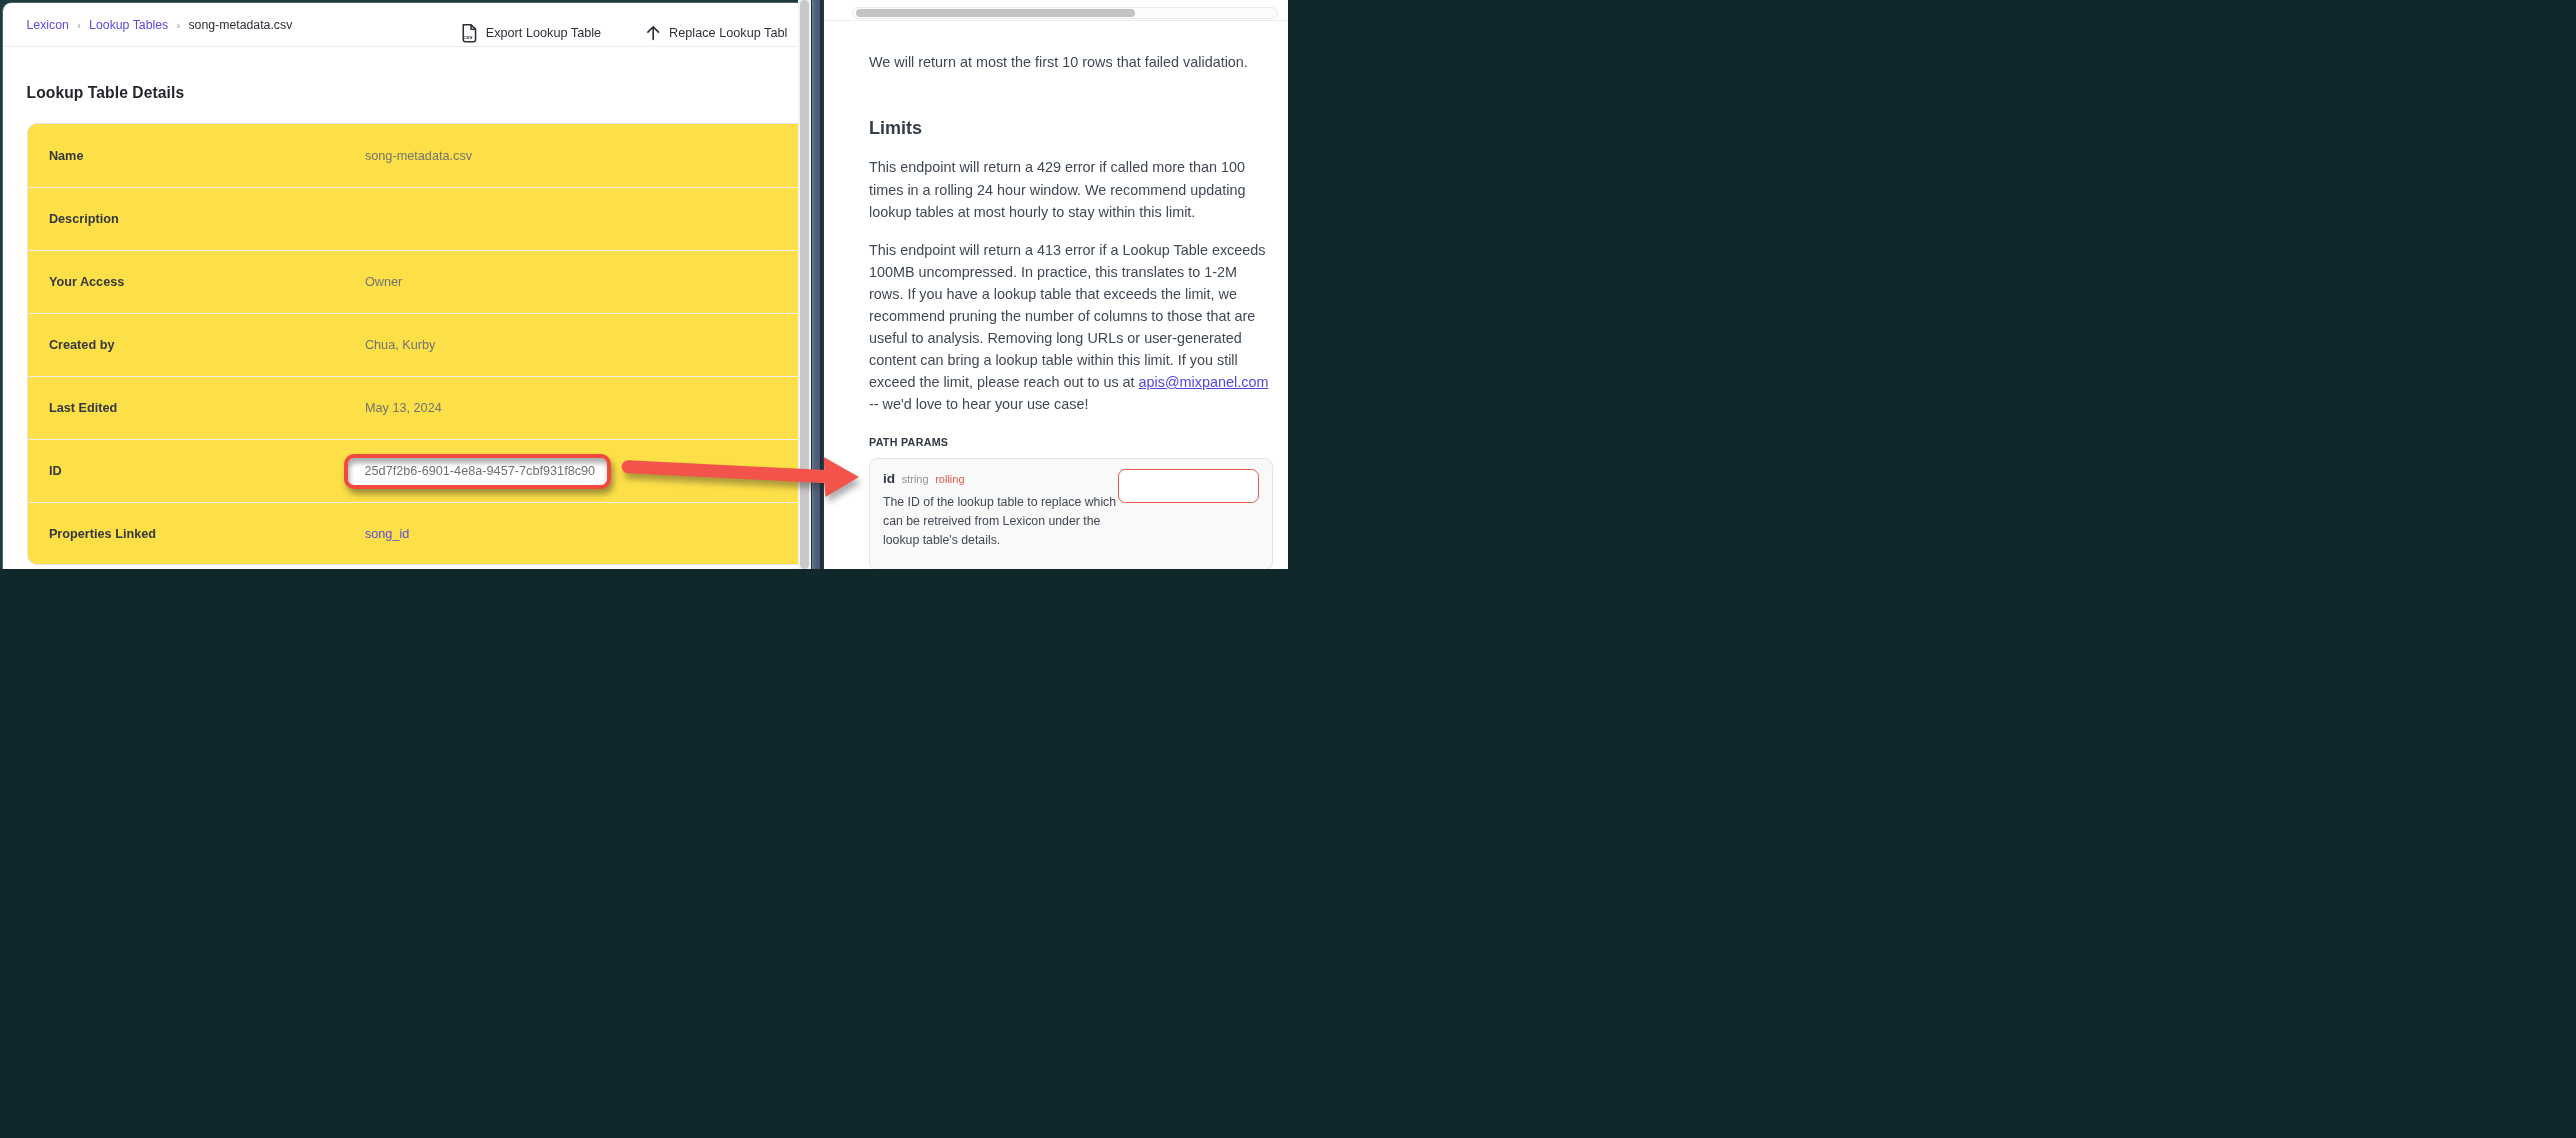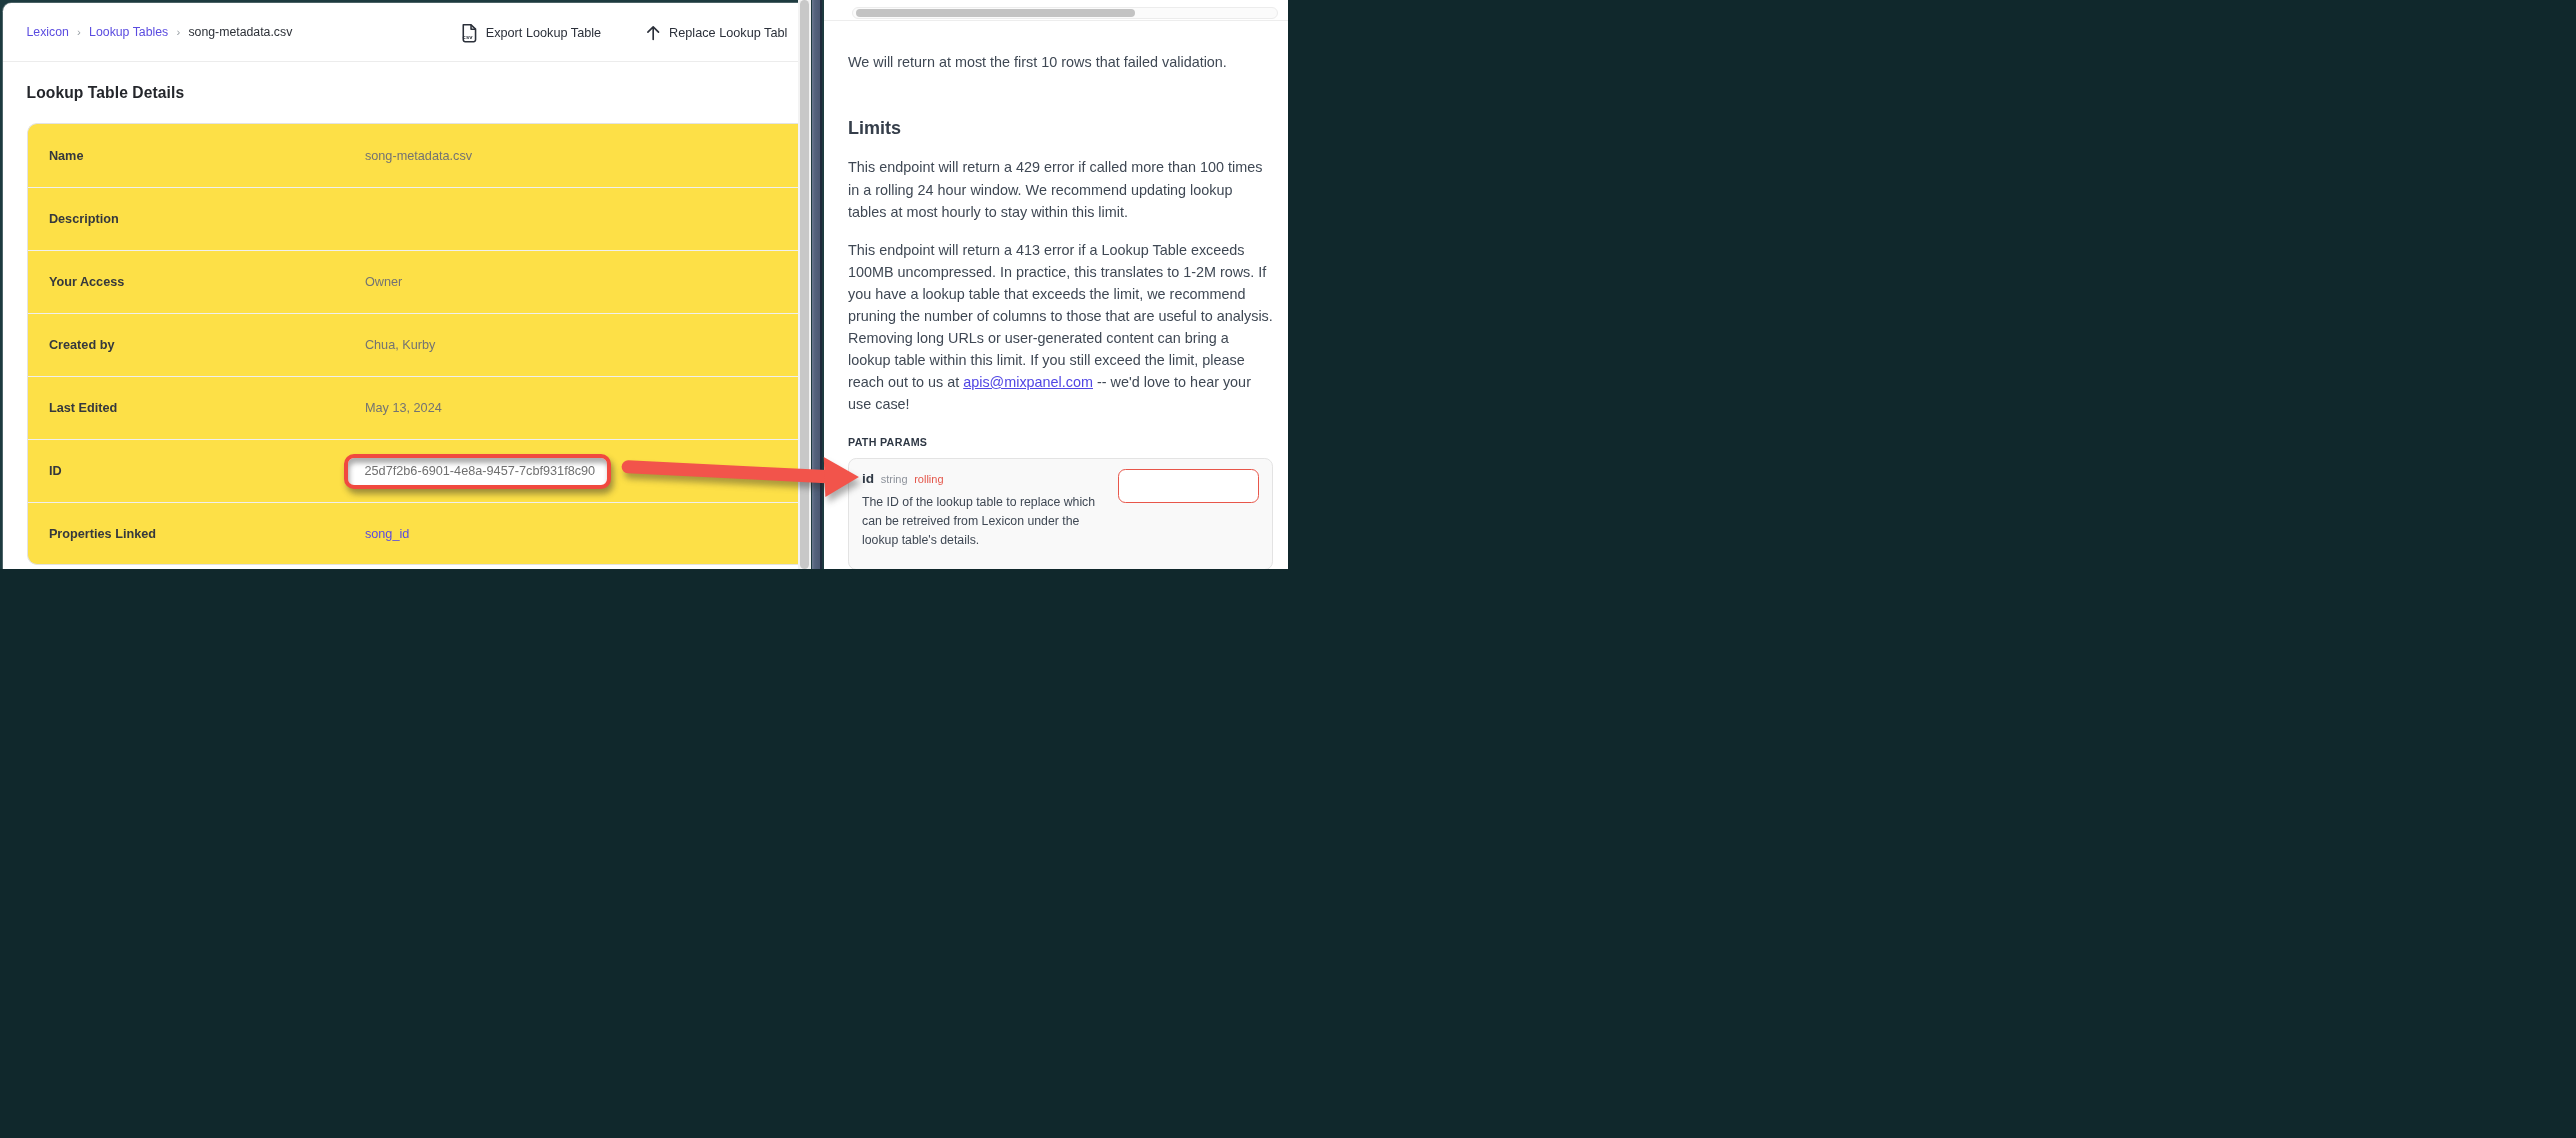--- a/index.html
+++ b/index.html
@@ -11,21 +11,21 @@
     color:#2e2e2e;
   }
 
   
   .left-window {
     position:absolute; left:2.5px; top:3.3px; width:796px; height:566px;
     background:#fff; border-radius:8.2px 0 0 0;
     box-shadow:0 0 0 0.8px rgba(255,255,255,0.28);
   }
   .lw-header {
-    position:relative; height:59px; border-bottom:0.8px solid #ececec;
+    position:relative; height:44px; border-bottom:0.8px solid #ececec;
     display:flex; align-items:center; padding-left:24px;
   }
   .breadcrumb { display:flex; align-items:center; gap:8.2px; font-size:12.3px; white-space:nowrap; }
   .crumb-link { color:#5b4ce0; cursor:pointer; }
   .crumb-sep { color:#9aa0a6; font-size:11.5px; }
   .crumb-current { color:#2d3138; }
 
   .tool-btn {
     position:absolute; top:0; height:59px; display:flex; align-items:center; gap:8.2px;
     font-size:12.7px; font-weight:500; color:#2b303a; cursor:pointer; white-space:nowrap;
@@ -75,21 +75,21 @@
   .right-panel { position:absolute; left:824px; top:0; width:464px; height:569px; background:#fff; }
   .hscroll-row { height:20.5px; border-bottom:0.8px solid #ededed; position:relative; }
   .hscroll-track {
     position:absolute; left:28px; top:6.6px; width:426px; height:12.3px;
     background:#fbfbfb; border:0.8px solid #ececec; border-radius:6.6px;
   }
   .hscroll-thumb {
     position:absolute; left:3.3px; top:1.6px; width:279px; height:7.4px;
     background:#c3c3c3; border-radius:4.1px;
   }
-  .rbody { padding:30px 15px 0 24px; color:#3f4854; }
+  .rbody { padding:30px 15px 0 45px; color:#3f4854; }
   .rintro { font-size:14.4px; line-height:22.6px; }
   .rh2 { margin-top:43px; font-size:18px; line-height:25px; font-weight:700; color:#353e4a; }
   .rp { margin-top:15px; font-size:14.4px; line-height:22.6px; }
   .rp.tight { line-height:22px; }
   .doc-link { color:#5146e4; text-decoration:underline; cursor:pointer; }
   .path-params-label {
     margin-top:21.4px; font-size:10.7px; font-weight:700; letter-spacing:0.3px; color:#2e3744;
   }
   .param-card {
     position:relative; margin-top:10px; background:#f9f9f9;

